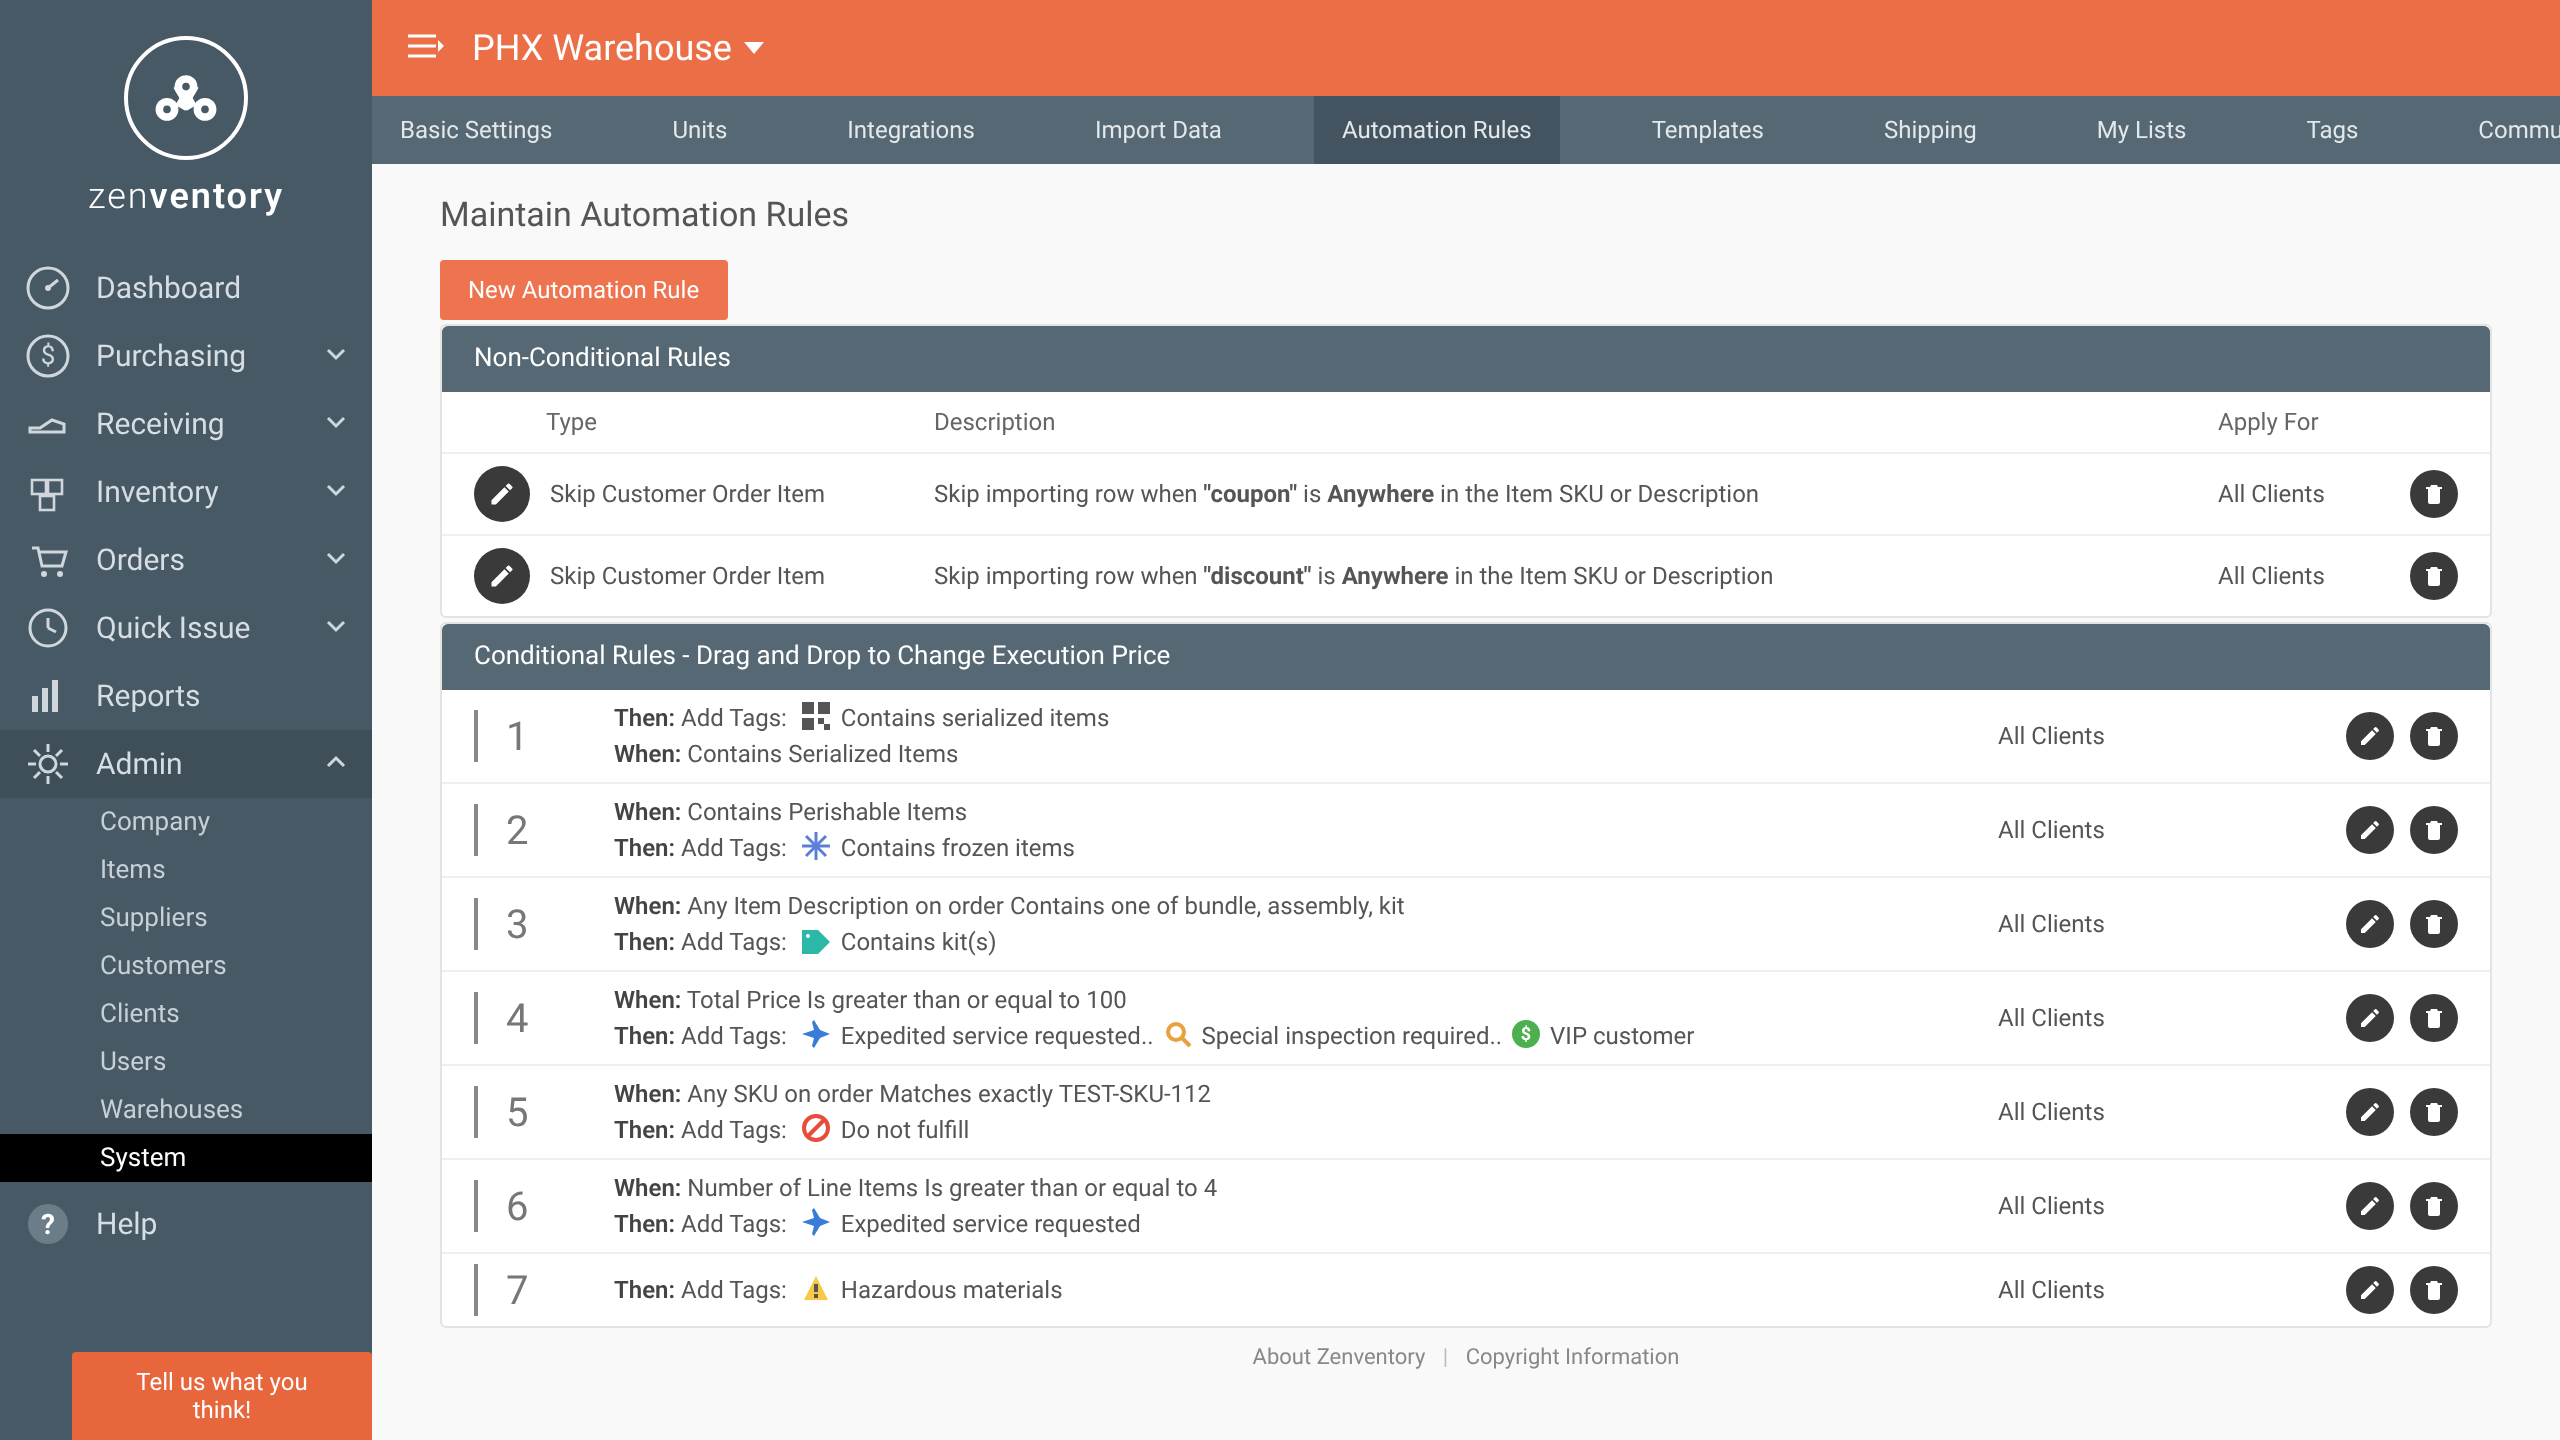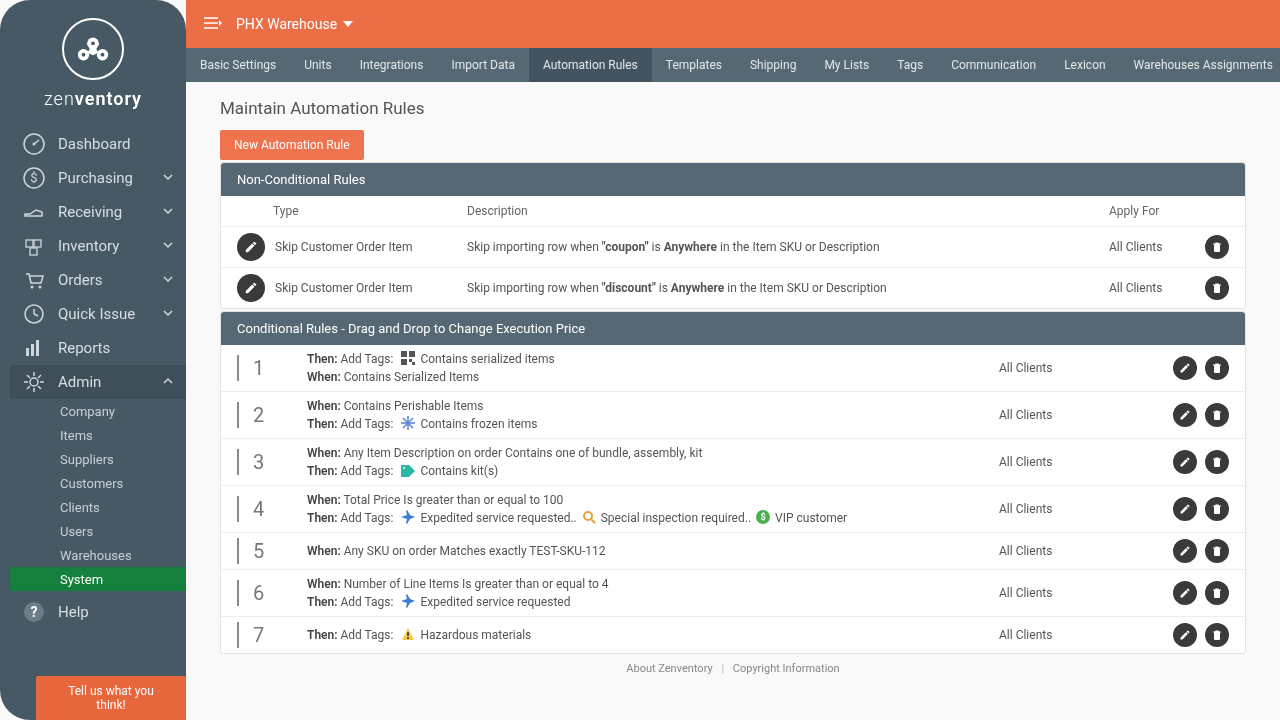--- a/index.html
+++ b/index.html
@@ -1,49 +1,49 @@
 <!DOCTYPE html>
 <html><head>
 <meta charset="utf-8">
 <style>
 * { margin: 0; padding: 0; box-sizing: border-box; font-family: -apple-system, BlinkMacSystemFont, "Segoe UI", Roboto, Arial, sans-serif; }
 html, body { width: 1280px; height: 720px; overflow: hidden; background: #f9f9f9; }
 .app { display: flex; width: 100%; height: 100%; }
 
 
-.sidebar { width: 186px; background: #465965; color: #d7dee3; display: flex; flex-direction: column; border-radius: 30px; }
+.sidebar { width: 186px; background: #465965; color: #d7dee3; display: flex; flex-direction: column; }
 .brand { display: flex; flex-direction: column; align-items: center; padding: 18px 0 8px; }
 .brand-logo { width: 62px; height: 62px; border: 2.5px solid #fff; border-radius: 50%; display: flex; align-items: center; justify-content: center; }
 .brand-name { margin-top: 8px; color: #fff; font-size: 18px; font-weight: 300; letter-spacing: 1px; }
 .brand-name b { font-weight: 600; }
-.nav { list-style: none; margin-top: 10px; margin-left: 10px; }
+.nav { list-style: none; margin-top: 10px; }
 .nav-item { display: flex; align-items: center; padding: 0 12px; height: 34px; font-size: 15px; color: #d7dee3; cursor: pointer; }
 .nav-item .icon { width: 24px; height: 24px; margin-right: 12px; flex-shrink: 0; display:flex; align-items:center; justify-content:center;}
 .nav-item .chev { margin-left: auto; }
 .nav-item.expanded { background: #3e4f5a; }
 .nav-sub { list-style: none; }
 .nav-sub-item { padding: 0 12px 0 50px; height: 24px; display:flex; align-items:center; font-size: 13px; color: #c7d0d6; cursor: pointer; }
-.nav-sub-item.active { background: #15803d; color: #fff; }
+.nav-sub-item.active { background: #000000; color: #fff; }
 .feedback { margin-top: auto; margin-left: 36px; margin-bottom: 0; }
 .feedback button { background: #e8663c; color: #fff; border: none; padding: 8px 25px; font-size: 12px; border-radius: 2px 2px 0 0; cursor: pointer; }
 .help-item { height: 42px; }
 
 
 .main { flex: 1; display: flex; flex-direction: column; min-width: 0; }
 
 
 .topbar { background: #ec6e47; height: 48px; display: flex; align-items: center; padding: 0 18px; color: #fff; }
 .topbar .menu-toggle { margin-right: 14px; cursor: pointer; }
-.topbar .wh-select { font-size: 14px; display:flex; align-items:center; gap:6px; cursor:pointer; }
+.topbar .wh-select { font-size: 18px; display:flex; align-items:center; gap:6px; cursor:pointer; }
 .topbar .spacer { flex: 1; }
 .topbar .user { display: flex; align-items: center; gap: 10px; font-size: 14px; }
 .avatar { width: 26px; height: 26px; border-radius: 50%; background: radial-gradient(circle at 40% 35%, #ffe4c4 0 40%, #d9a66a 41% 100%); border:1px solid rgba(255,255,255,.4);}
 
 
-.tabs { background: #556873; display: flex; align-items: stretch; height: 34px; font-size: 12px; color: #e3e8eb; overflow:hidden;}
+.tabs { background: #556873; display: flex; align-items: stretch; height: 34px; font-size: 12px; color: #e3e8eb; overflow:hidden;gap:32px;}
 .tab { padding: 0 14px; display: flex; align-items: center; cursor: pointer; white-space: nowrap; }
 .tab.active { background: #435460; }
 
 
 .content { flex: 1; overflow: auto; padding: 16px 34px 10px 34px; }
 .page-title { font-size: 17px; color: #555; margin-bottom: 12px; }
 .btn-primary { background: #ee744f; color: #fff; border: none; padding: 8px 14px; font-size: 12px; border-radius: 2px; cursor: pointer; }
 
 .panel { margin-top: 2px; border: 1px solid #e3e3e3; border-radius: 3px; background:#fff;}
 .panel-header { background: #556873; color: #fff; padding: 9px 16px; font-size: 13px; border-radius: 3px 3px 0 0;}
@@ -449,20 +449,26 @@
                 </button>
               </div>
             </div>
             <div class="cond-row">
               <div class="cond-num-wrap">
                 <span class="bar"></span>
                 <span class="cond-num">5</span>
               </div>
               <div class="cond-body">
                 <div class="line"><b>When:</b> Any SKU on order Matches exactly TEST-SKU-112</div>
+                <div class="line"><b>Then:</b> Add Tags:&nbsp; <span class="tag-icon">
+                    <svg width="14" height="14" viewBox="0 0 14 14">
+                      <circle cx="7" cy="7" r="6" fill="none" stroke="#e74c3c" stroke-width="2"></circle>
+                      <line x1="3" y1="11" x2="11" y2="3" stroke="#e74c3c" stroke-width="2"></line>
+                    </svg>
+                  </span> Do not fulfill</div>
               </div>
               <div class="cond-apply">All Clients</div>
               <div class="cond-actions">
                 <button class="circle-btn">
                   <svg viewBox="0 0 24 24">
                     <path d="M3 17.25V21h3.75L17.81 9.94l-3.75-3.75L3 17.25zM20.71 7.04a1 1 0 0 0 0-1.41l-2.34-2.34a1 1 0 0 0-1.41 0l-1.83 1.83 3.75 3.75 1.83-1.83z"></path>
                   </svg>
                 </button>
                 <button class="circle-btn">
                   <svg viewBox="0 0 24 24">

